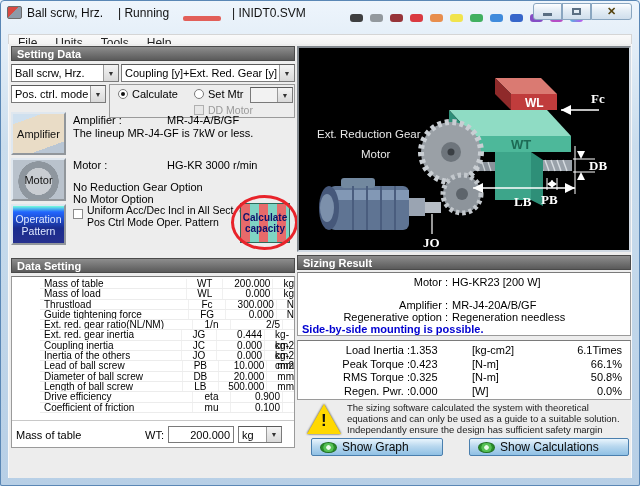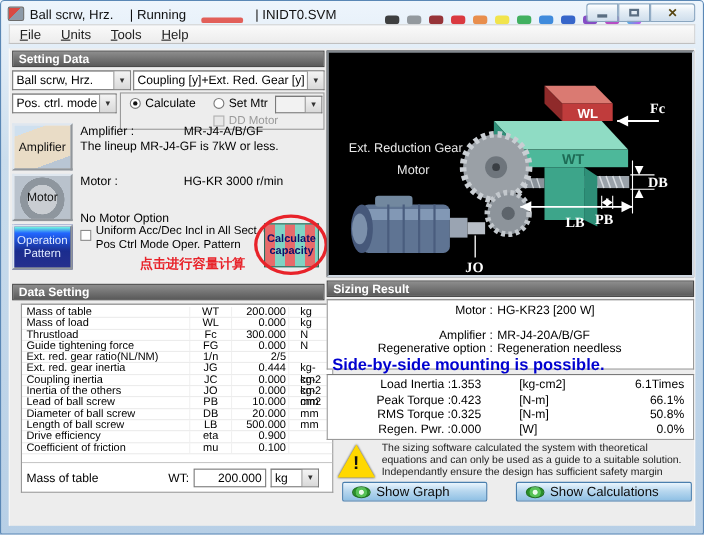--- a/index.html
+++ b/index.html
@@ -22,21 +22,21 @@
   .red-bar{position:absolute;left:183px;top:16px;width:38px;height:5px;background:#e0453c;border-radius:2px;opacity:.85;}
   .win-controls{position:absolute;right:8px;top:3px;display:flex;}
   .win-btn{width:29px;height:17px;border:1px solid #8aa6c0;background:linear-gradient(#fdfeff,#e4edf5 45%,#cfdeec);
     display:flex;align-items:center;justify-content:center;font-size:10px;color:#44586c;}
   .win-btn.min{border-radius:3px 0 0 3px;}
   .win-btn.close{border-radius:0 3px 3px 0;width:41px;}
   .glyph-min{width:9px;height:3px;background:#5a6e82;margin-top:6px;}
   .glyph-max{width:9px;height:7px;border:2px solid #5a6e82;}
   .glyph-close{font-size:11px;font-weight:bold;color:#55430f;}
 
-  .menubar{position:absolute;left:8px;top:22px;width:624px;height:18px;
+  .menubar{position:absolute;left:8px;top:34px;width:624px;height:18px;
     background:linear-gradient(#fafafa,#ececec);border:1px solid #d5d5d5;border-bottom:1px solid #c0c0c0;
     display:flex;align-items:flex-end;font-size:12px;color:#222;}
   .menu-item{display:inline-block;padding:1px 9px;cursor:default;}
   .menu-item::first-letter{text-decoration:underline;}
 
   .client{position:absolute;left:8px;top:44px;width:624px;height:434px;background:#ededed;
     border-left:1px solid #f8f8f8;border-right:1px solid #f8f8f8;}
 
   
   .section-hdr{background:linear-gradient(#8d8d8d,#5a5a5a);color:#fff;font-weight:bold;
@@ -85,21 +85,21 @@
   .editor-row{display:flex;align-items:center;font-size:11px;gap:4px;padding:0 4px;}
   .text-input{width:66px;height:17px;border:1px solid #7a7a7a;background:#fff;
     font-size:11px;text-align:right;padding:0 3px;font-family:"Liberation Sans",sans-serif;}
 
   
   .right-panel{position:absolute;left:288px;top:0;width:336px;height:434px;}
   .illustration{background:#000;border:2px inset #cfd8e2;}
   .result-line{display:flex;font-size:11px;line-height:12px;}
   .result-line .lbl{width:150px;text-align:right;white-space:nowrap;}
   .result-line .val{padding-left:4px;white-space:nowrap;}
-  .mount-note{color:#0000d0;font-weight:bold;font-size:15px;}
+  .mount-note{color:#0000d0;font-weight:bold;font-size:11px;}
   .res-row{display:flex;font-size:11px;line-height:13.5px;}
   .res-row .r-lbl{width:112px;text-align:right;}
   .res-row .r-val{width:58px;text-align:left;}
   .res-row .r-unit{width:72px;text-align:left;padding-left:4px;}
   .res-row .r-ratio{flex:1;text-align:right;padding-right:8px;}
   .warn-tri{width:0;height:0;border-left:17px solid transparent;border-right:17px solid transparent;
     border-bottom:30px solid #ffd800;position:relative;filter:drop-shadow(0 0 1px #333);}
   .warn-bang{position:absolute;left:-3px;top:7px;font-weight:bold;font-size:17px;color:#111;}
   .warn-text{font-size:9.5px;line-height:11px;color:#222;}
   .show-btn{display:flex;align-items:center;gap:5px;height:18px;
@@ -201,39 +201,39 @@
       </div>
       <span class="abs" style="left:64px;top:70px;font-size:11px;">Amplifier :</span>
       <span class="abs" style="left:158px;top:70px;font-size:11px;">MR-J4-A/B/GF</span>
       <span class="abs" style="left:64px;top:83px;font-size:11px;">The lineup MR-J4-GF is 7kW or less.</span>
 
       <div class="abs imgbtn motor-btn" style="left:2px;top:114px;width:55px;height:43px;">
         <span>Motor</span>
       </div>
       <span class="abs" style="left:64px;top:115px;font-size:11px;">Motor :</span>
       <span class="abs" style="left:158px;top:115px;font-size:11px;">HG-KR  3000 r/min</span>
+      <span class="abs" style="left:64px;top:137px;font-size:11px;">No Reduction Gear Option</span>
       <span class="abs" style="left:64px;top:149px;font-size:11px;">No Motor Option</span>
 
       <div class="abs imgbtn oper-btn" style="left:2px;top:160px;width:55px;height:41px;font-size:10.5px;">
         <span>Operation Pattern</span>
       </div>
       <span class="abs checkbox" style="left:64px;top:165px;"></span>
       <span class="abs" style="left:78px;top:160px;font-size:10.5px;line-height:12px;">
         <span>Uniform Acc/Dec Incl in All Sect. of</span><br>
         <span>Pos Ctrl Mode Oper. Pattern</span>
       </span>
       <div class="abs calc-cap-btn" style="left:231px;top:159px;width:50px;height:40px;">
         <span>Calculate capacity</span>
       </div>
       <div class="abs red-ellipse" style="left:222px;top:151px;width:67px;height:55px;"></div>
-      <span class="abs cn-note" style="left:118px;top:188px;">点击进行容量计算</span>
 
       <div class="abs section-hdr" style="left:2px;top:214px;width:284px;">Data Setting</div>
 
-      <div class="abs white-box" style="left:10px;top:232px;width:284px;height:172px;">
+      <div class="abs white-box" style="left:2px;top:232px;width:284px;height:172px;padding-left:28px;">
         <div class="data-table" style="padding-top:2px;">
           <div class="trow">
               <span class="c-name">Mass of table</span>
               <span class="c-sym">WT</span>
               <span class="c-val">200.000</span>
               <span class="c-unit">kg</span>
             </div>
           <div class="trow">
               <span class="c-name">Mass of load</span>
               <span class="c-sym">WL</span>

